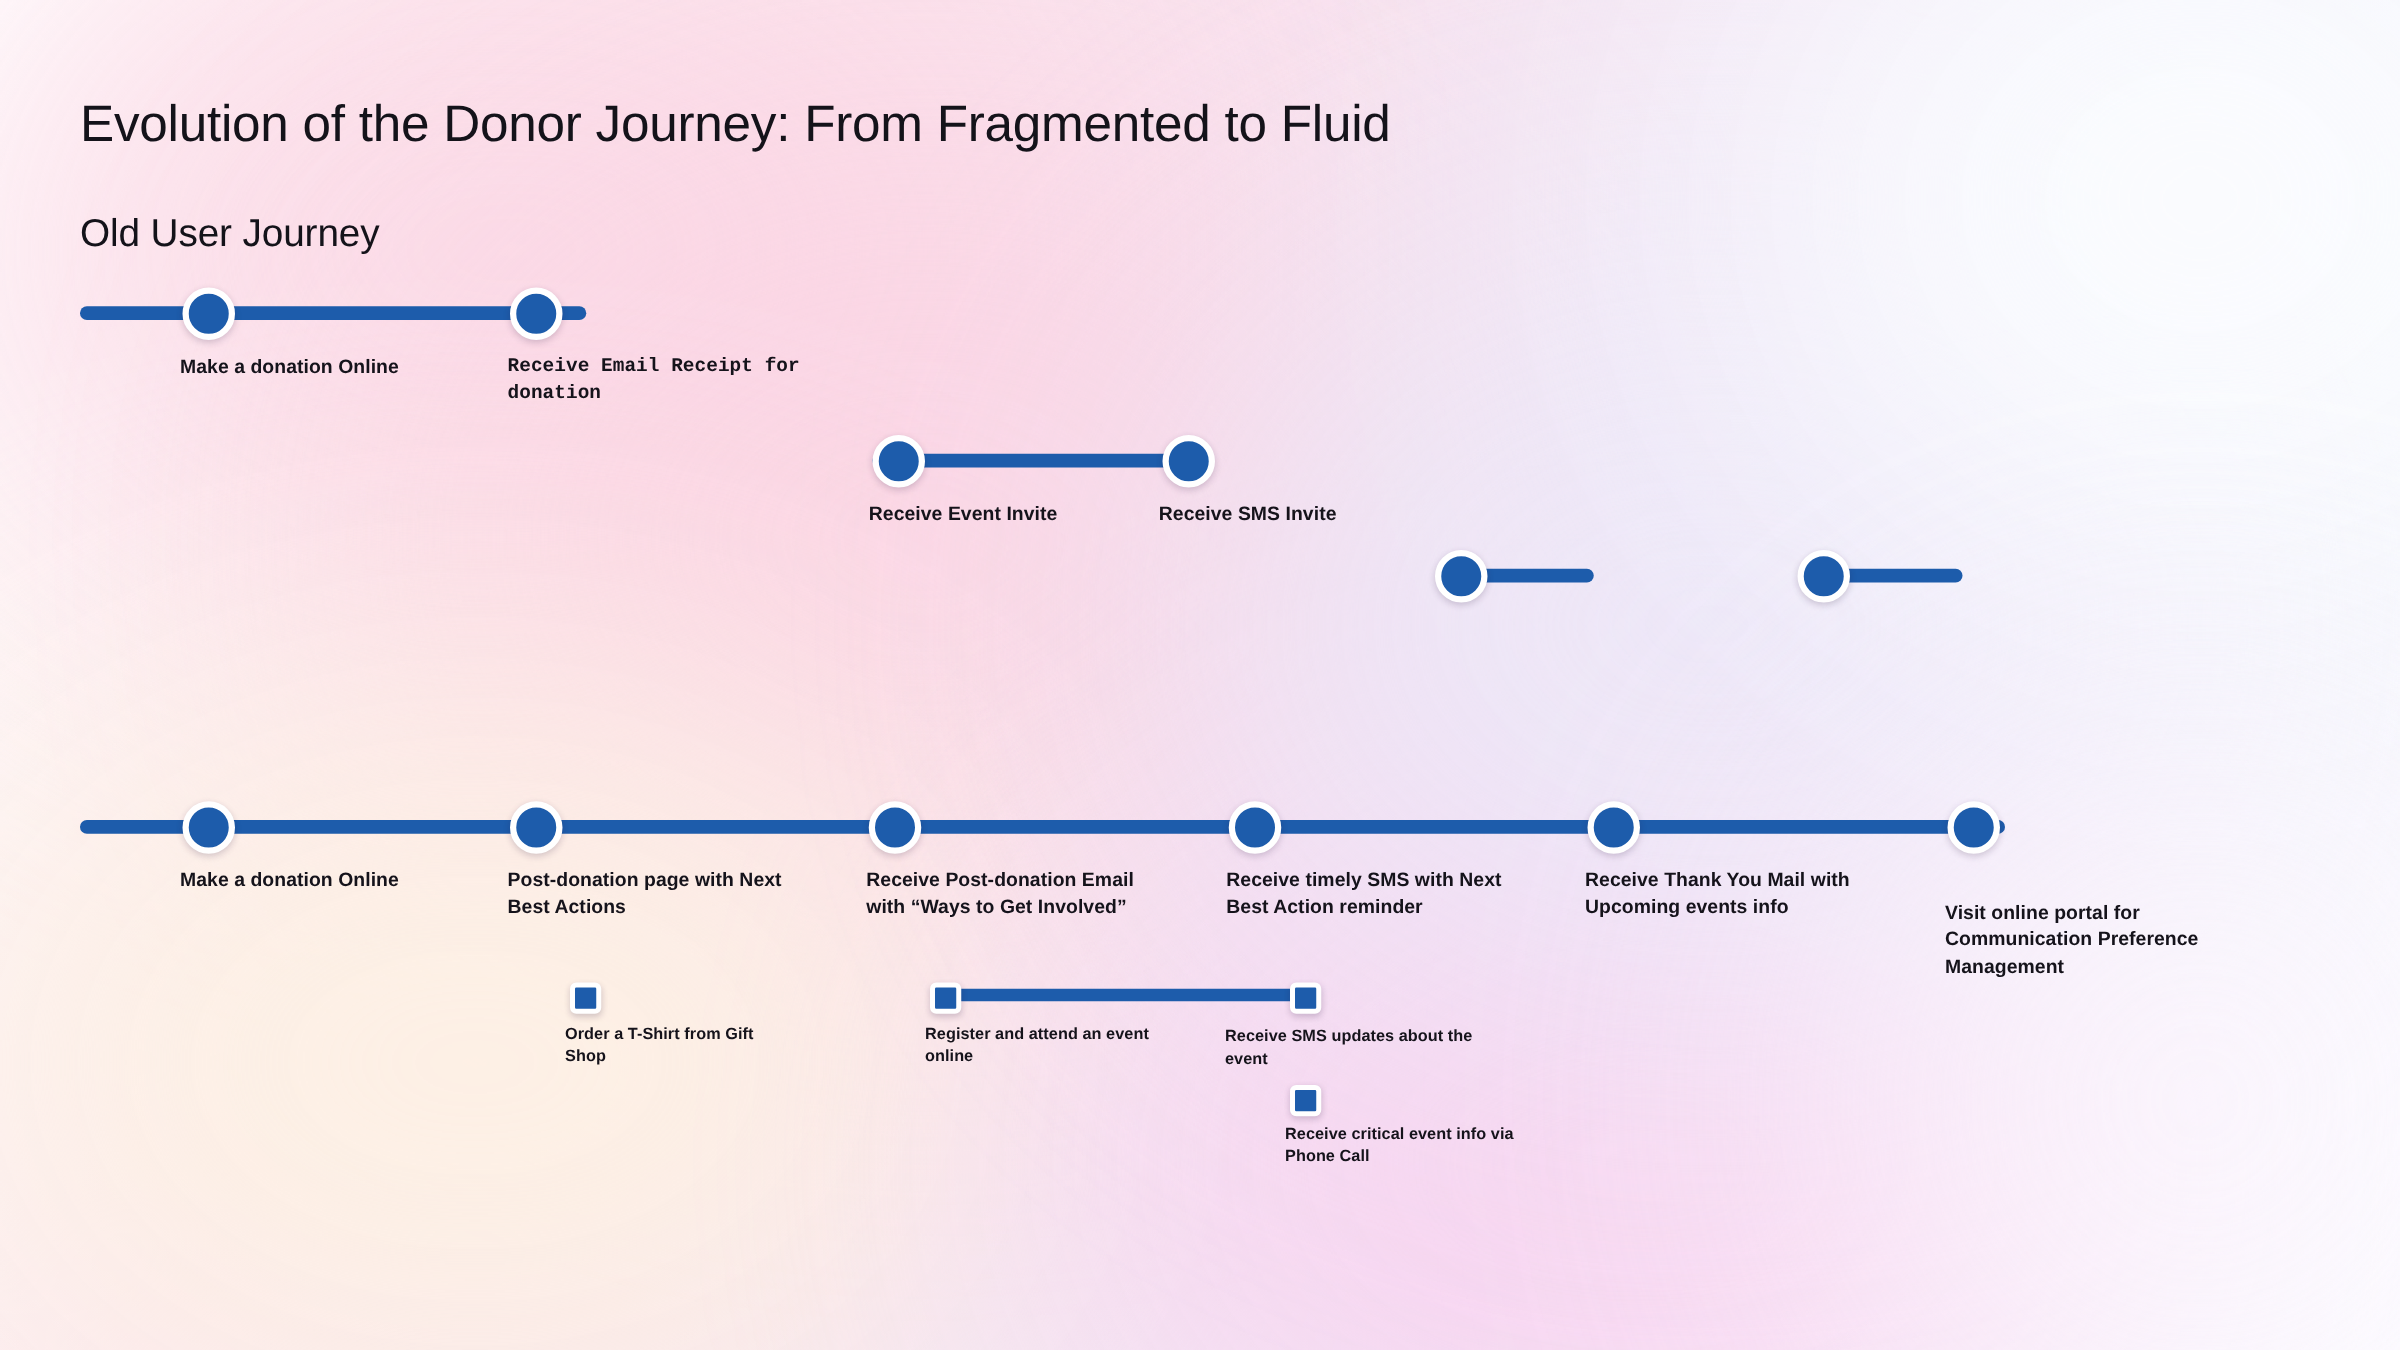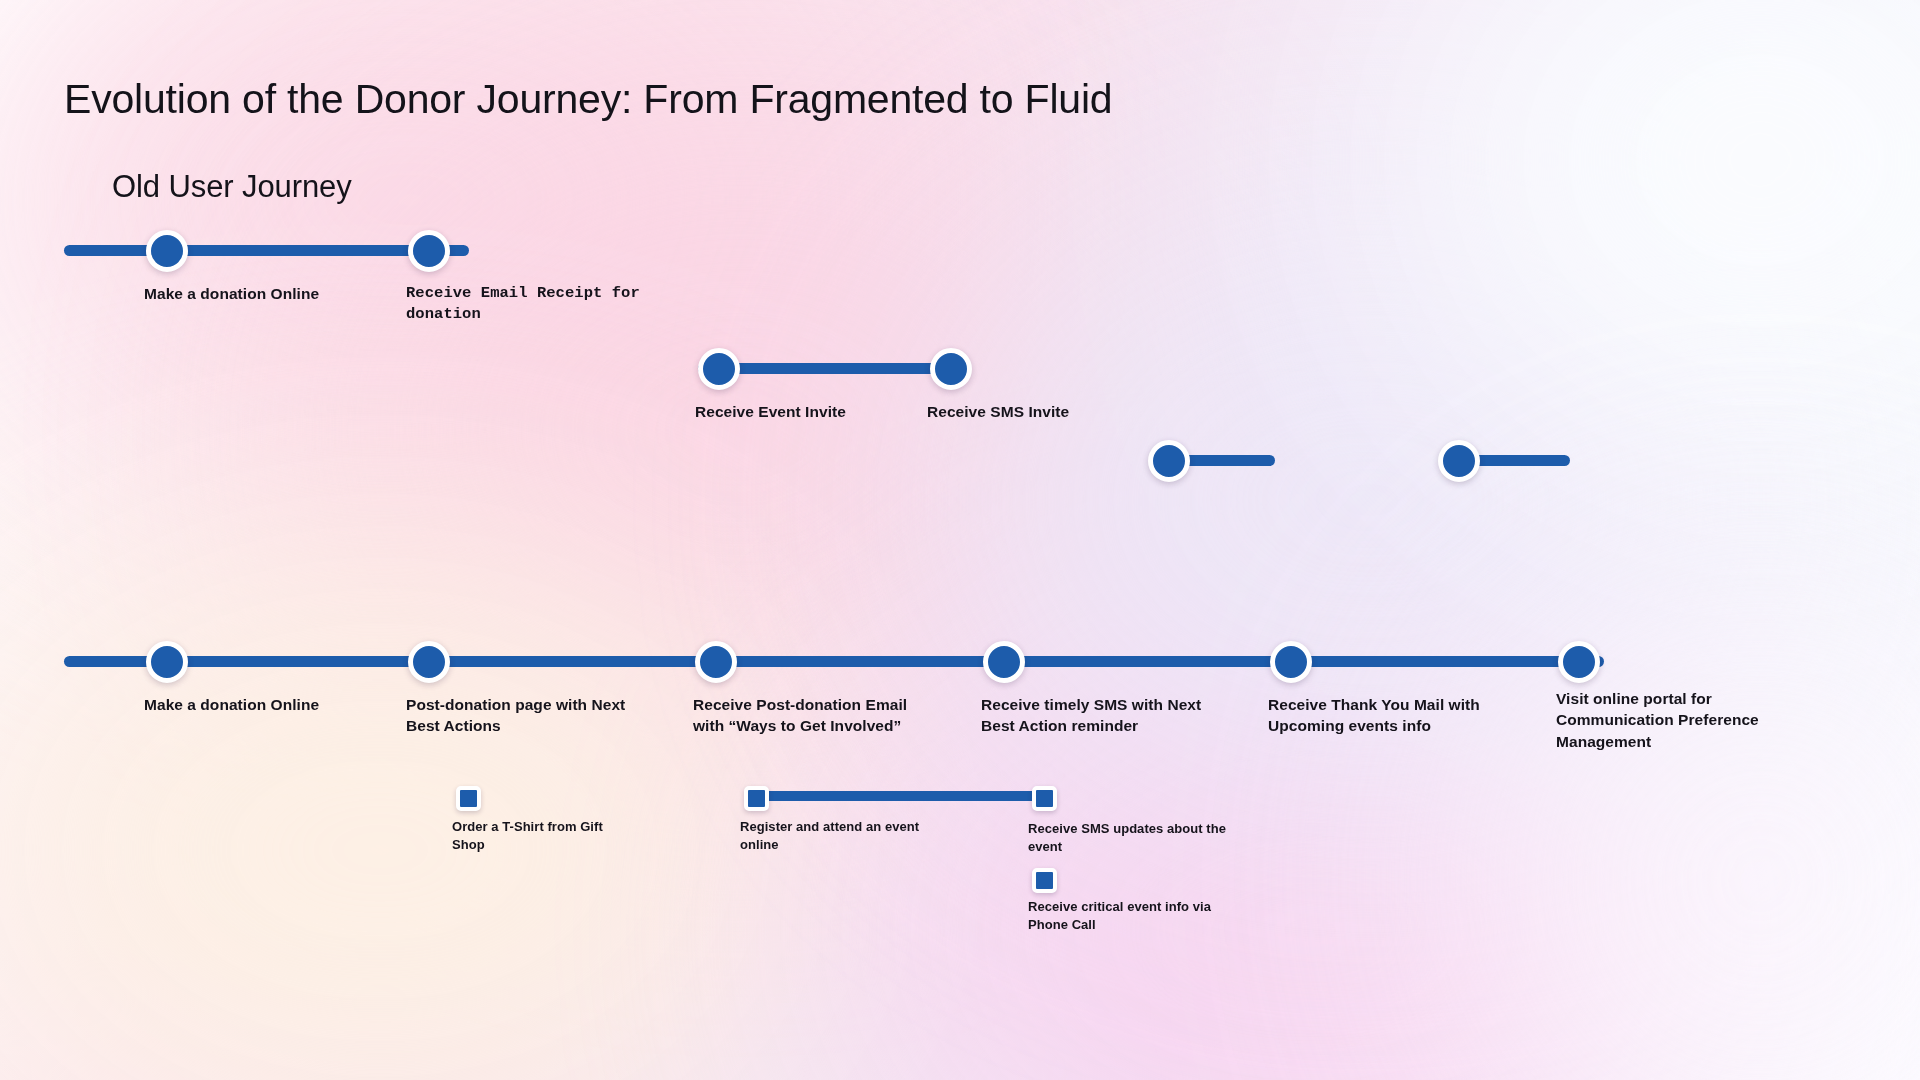--- a/index.html
+++ b/index.html
@@ -30,21 +30,21 @@
   
   .page { position:absolute; inset:0; z-index:2; }
 
   .page-title {
     position:absolute; left:64px; top:76px;
     font-size:41px; font-weight:300; color:#14131a;
     letter-spacing:-.2px; white-space:nowrap;
   }
   .section-title {
     position:absolute; font-size:31px; font-weight:300;
-    color:#14131a; letter-spacing:-.1px; white-space:nowrap;margin-left:48px;
+    color:#14131a; letter-spacing:-.1px; white-space:nowrap;
   }
   #old-title { left:64px; top:169px; }
   #new-title { left:64px; top:580px; }
 
   
   .track {
     position:absolute; height:11px; background:#1d5cab;
     border-radius:6px;
   }
   
@@ -112,28 +112,28 @@
   <div class="node" style="left:695px; top:641px;"></div>
   <div class="node" style="left:983px; top:641px;"></div>
   <div class="node" style="left:1270px; top:641px;"></div>
   <div class="node" style="left:1558px; top:641px;"></div>
 
   <div class="node-label" style="left:144px; top:694px; width:250px;">Make a donation Online</div>
   <div class="node-label" style="left:406px; top:694px; width:240px;">Post-donation page with Next Best Actions</div>
   <div class="node-label" style="left:693px; top:694px; width:240px;">Receive Post-donation Email with “Ways to Get Involved”</div>
   <div class="node-label" style="left:1268px; top:694px; width:235px;">Receive Thank You Mail with Upcoming events info</div>
   <div class="node-label" style="left:981px; top:694px; width:235px;">Receive timely SMS with Next Best Action reminder</div>
-  <div class="node-label" style="left:1556px; top:688px; width:250px;">Visit online portal for Communication Preference Management</div>
+  <div class="node-label" style="left:1556px; top:720px; width:250px;">Visit online portal for Communication Preference Management</div>
 
   <div class="snode" style="left:456px; top:786px;"></div>
   <div class="sub-label" style="left:452px; top:818px; width:185px;">Order a T-Shirt from Gift Shop</div>
 
   <div class="track" style="left:748px; top:791px; width:300px; height:10px;"></div>
   <div class="snode" style="left:744px; top:786px;"></div>
   <div class="sub-label" style="left:740px; top:818px; width:180px;">Register and attend an event online</div>
 
   <div class="snode" style="left:1032px; top:786px;"></div>
-  <div class="sub-label" style="left:1028px; top:820px; width:210px;">Receive SMS updates about the event</div>
+  <div class="sub-label" style="left:980px; top:820px; width:210px;">Receive SMS updates about the event</div>
 
   <div class="snode" style="left:1032px; top:868px;"></div>
   <div class="sub-label" style="left:1028px; top:898px; width:210px;">Receive critical event info via Phone Call</div>
 
 </div>
 
 </body></html>

